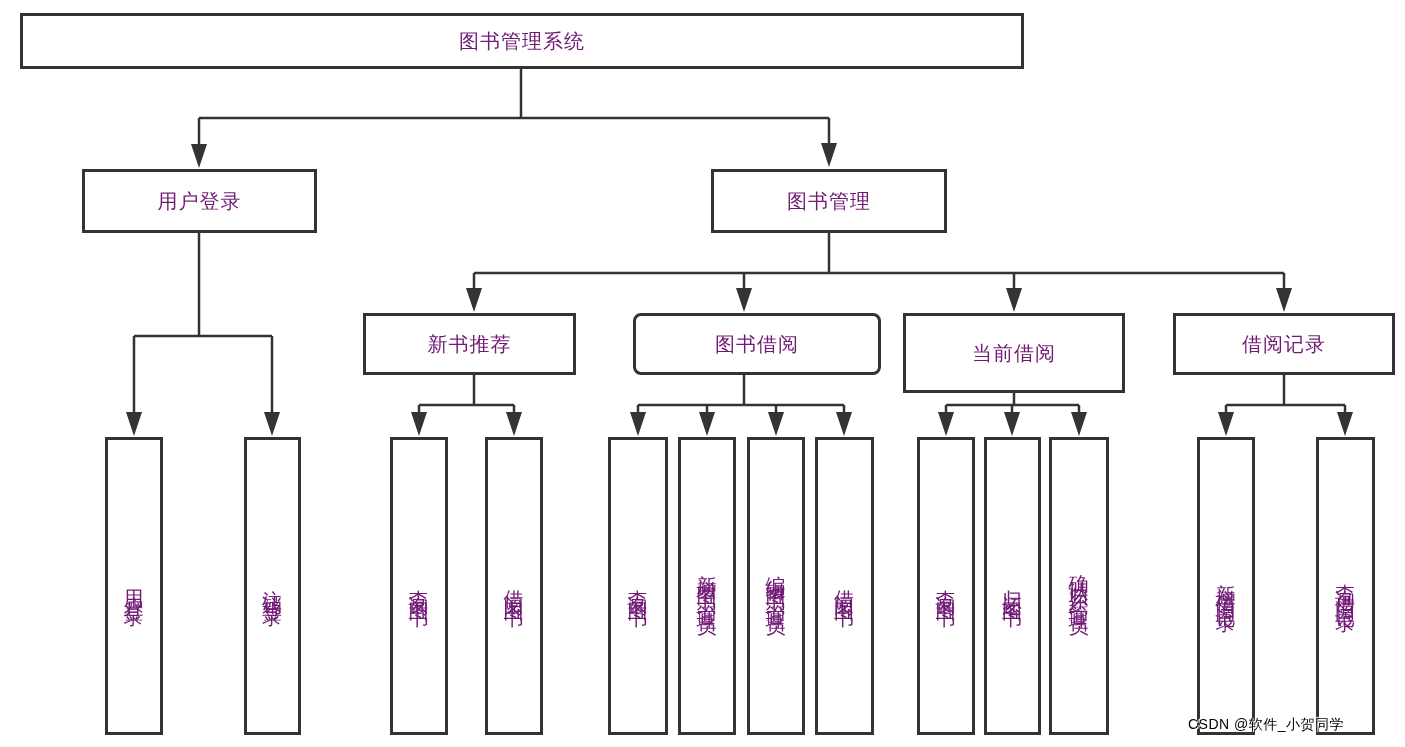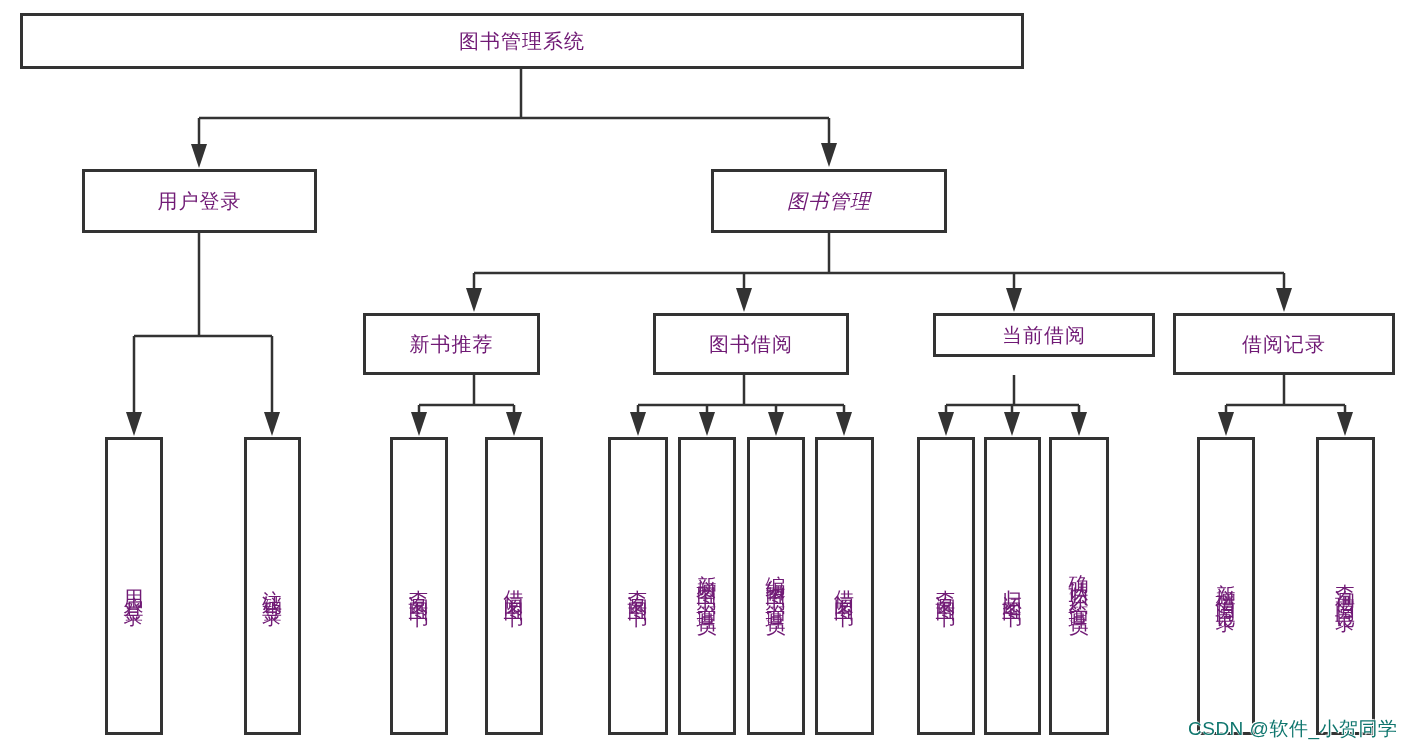--- a/index.html
+++ b/index.html
@@ -41,23 +41,23 @@
     writing-mode: vertical-rl;
     text-orientation: mixed;
     letter-spacing: 6px;
     line-height: 1.1;
     white-space: nowrap;
   }
   .watermark {
     position: absolute;
     left: 1188px;
     top: 716px;
-    font-size: 19px;
+    font-size: 14px;
     letter-spacing: 0.5px;
-    color: #0f766e;
+    color: #000000;
     white-space: nowrap;
     text-shadow: 0 0 2px #ffffff, 1px 1px 0 #ffffff, -1px -1px 0 #ffffff;
     z-index: 5;
   }
 </style>
 </head>
 <body>
 
 <div class="stage">
 
@@ -130,25 +130,25 @@
       <polygon points="1079,436 1071,412 1087,412"></polygon>
 
       <polygon points="1226,436 1218,412 1234,412"></polygon>
       <polygon points="1345,436 1337,412 1353,412"></polygon>
     </g>
   </svg>
 
   <div class="node hbox" style="left:20px; top:13px; width:1004px; height:56px;">图书管理系统</div>
 
   <div class="node hbox" style="left:82px; top:169px; width:235px; height:64px;">用户登录</div>
-  <div class="node hbox" style="left:711px; top:169px; width:236px; height:64px;font-style:italic;">图书管理</div>
+  <div class="node hbox" style="left:711px; top:169px; width:236px; height:64px;">图书管理</div>
 
-  <div class="node hbox" style="left:363px; top:313px; width:177px; height:62px;">新书推荐</div>
-  <div class="node hbox" style="left:653px; top:313px; width:196px; height:62px;">图书借阅</div>
-  <div class="node hbox" style="left:903px; top:313px; width:222px; height:44px;margin-left:30px;">当前借阅</div>
+  <div class="node hbox" style="left:363px; top:313px; width:213px; height:62px;">新书推荐</div>
+  <div class="node hbox" style="left:633px; top:313px; width:248px; height:62px;border-radius:8px;">图书借阅</div>
+  <div class="node hbox" style="left:903px; top:313px; width:222px; height:80px;">当前借阅</div>
   <div class="node hbox" style="left:1173px; top:313px; width:222px; height:62px;font-family:Liberation Serif, serif;">借阅记录</div>
 
   <div class="node vbox" style="left:105px; top:437px; width:58px; height:298px;">
     <span class="vtext">用户登录</span>
   </div>
   <div class="node vbox" style="left:244px; top:437px; width:57px; height:298px;">
     <span class="vtext">注销登录</span>
   </div>
 
   <div class="node vbox" style="left:390px; top:437px; width:58px; height:298px;">

